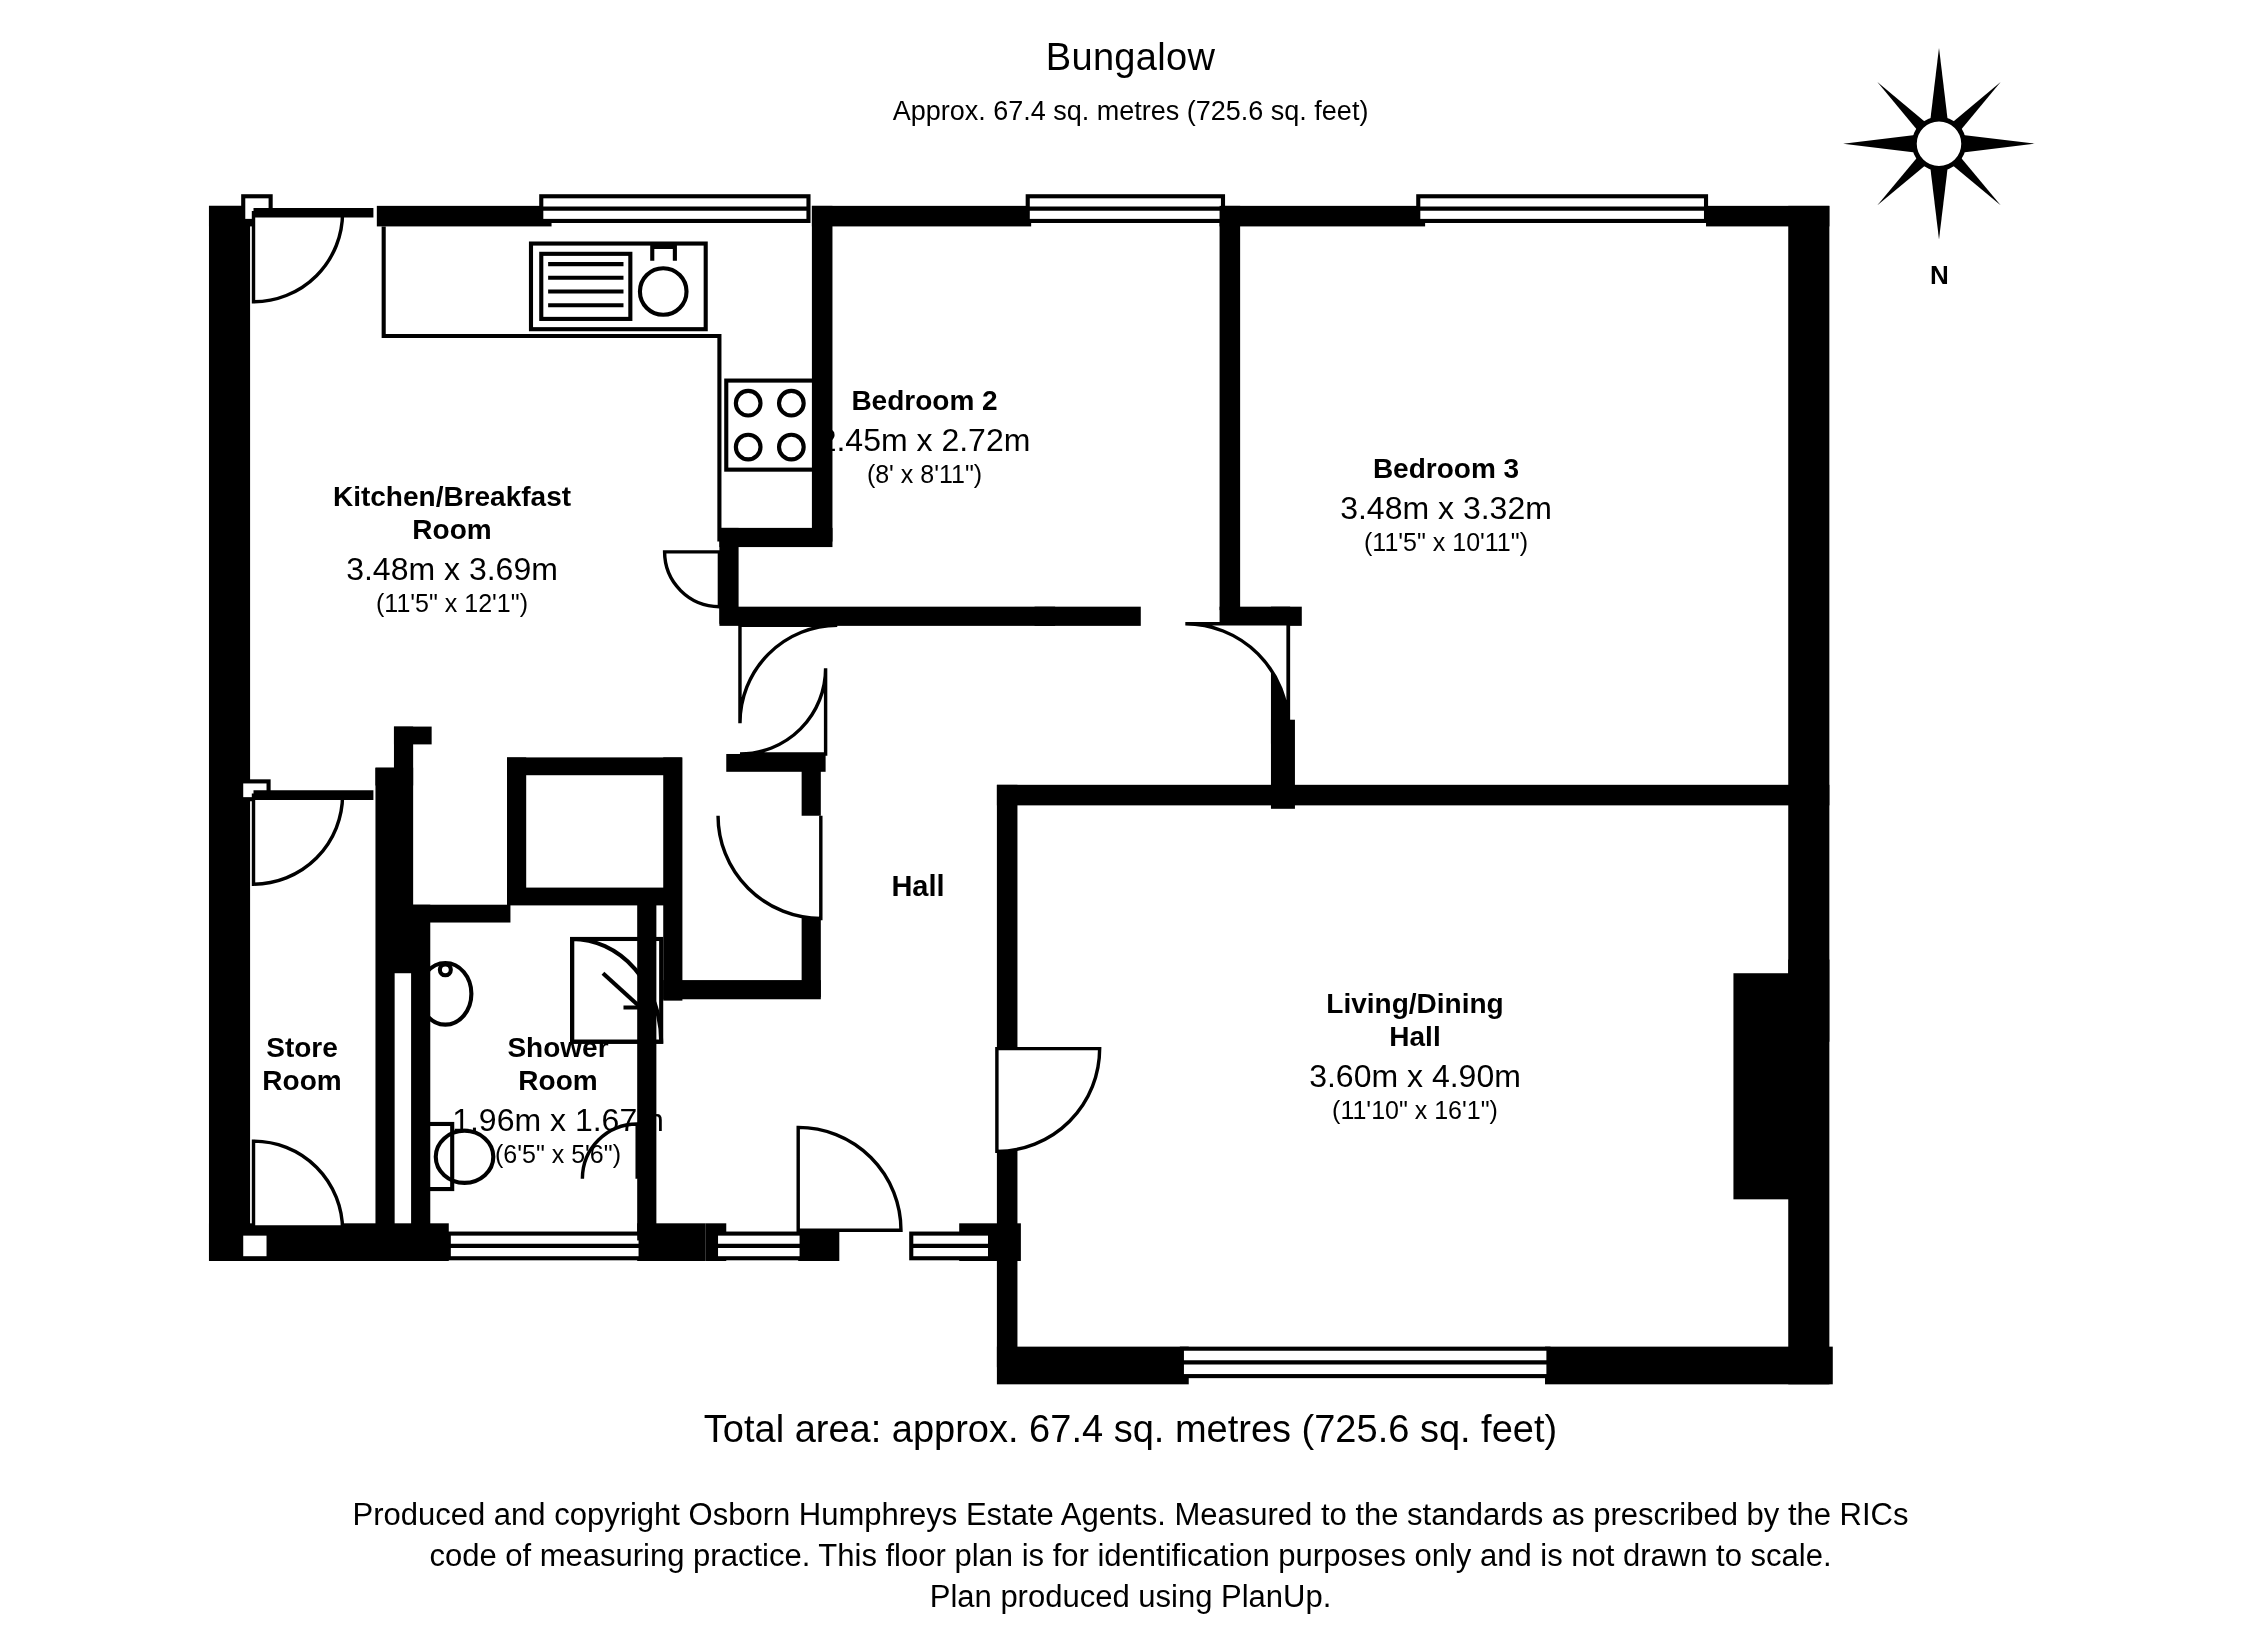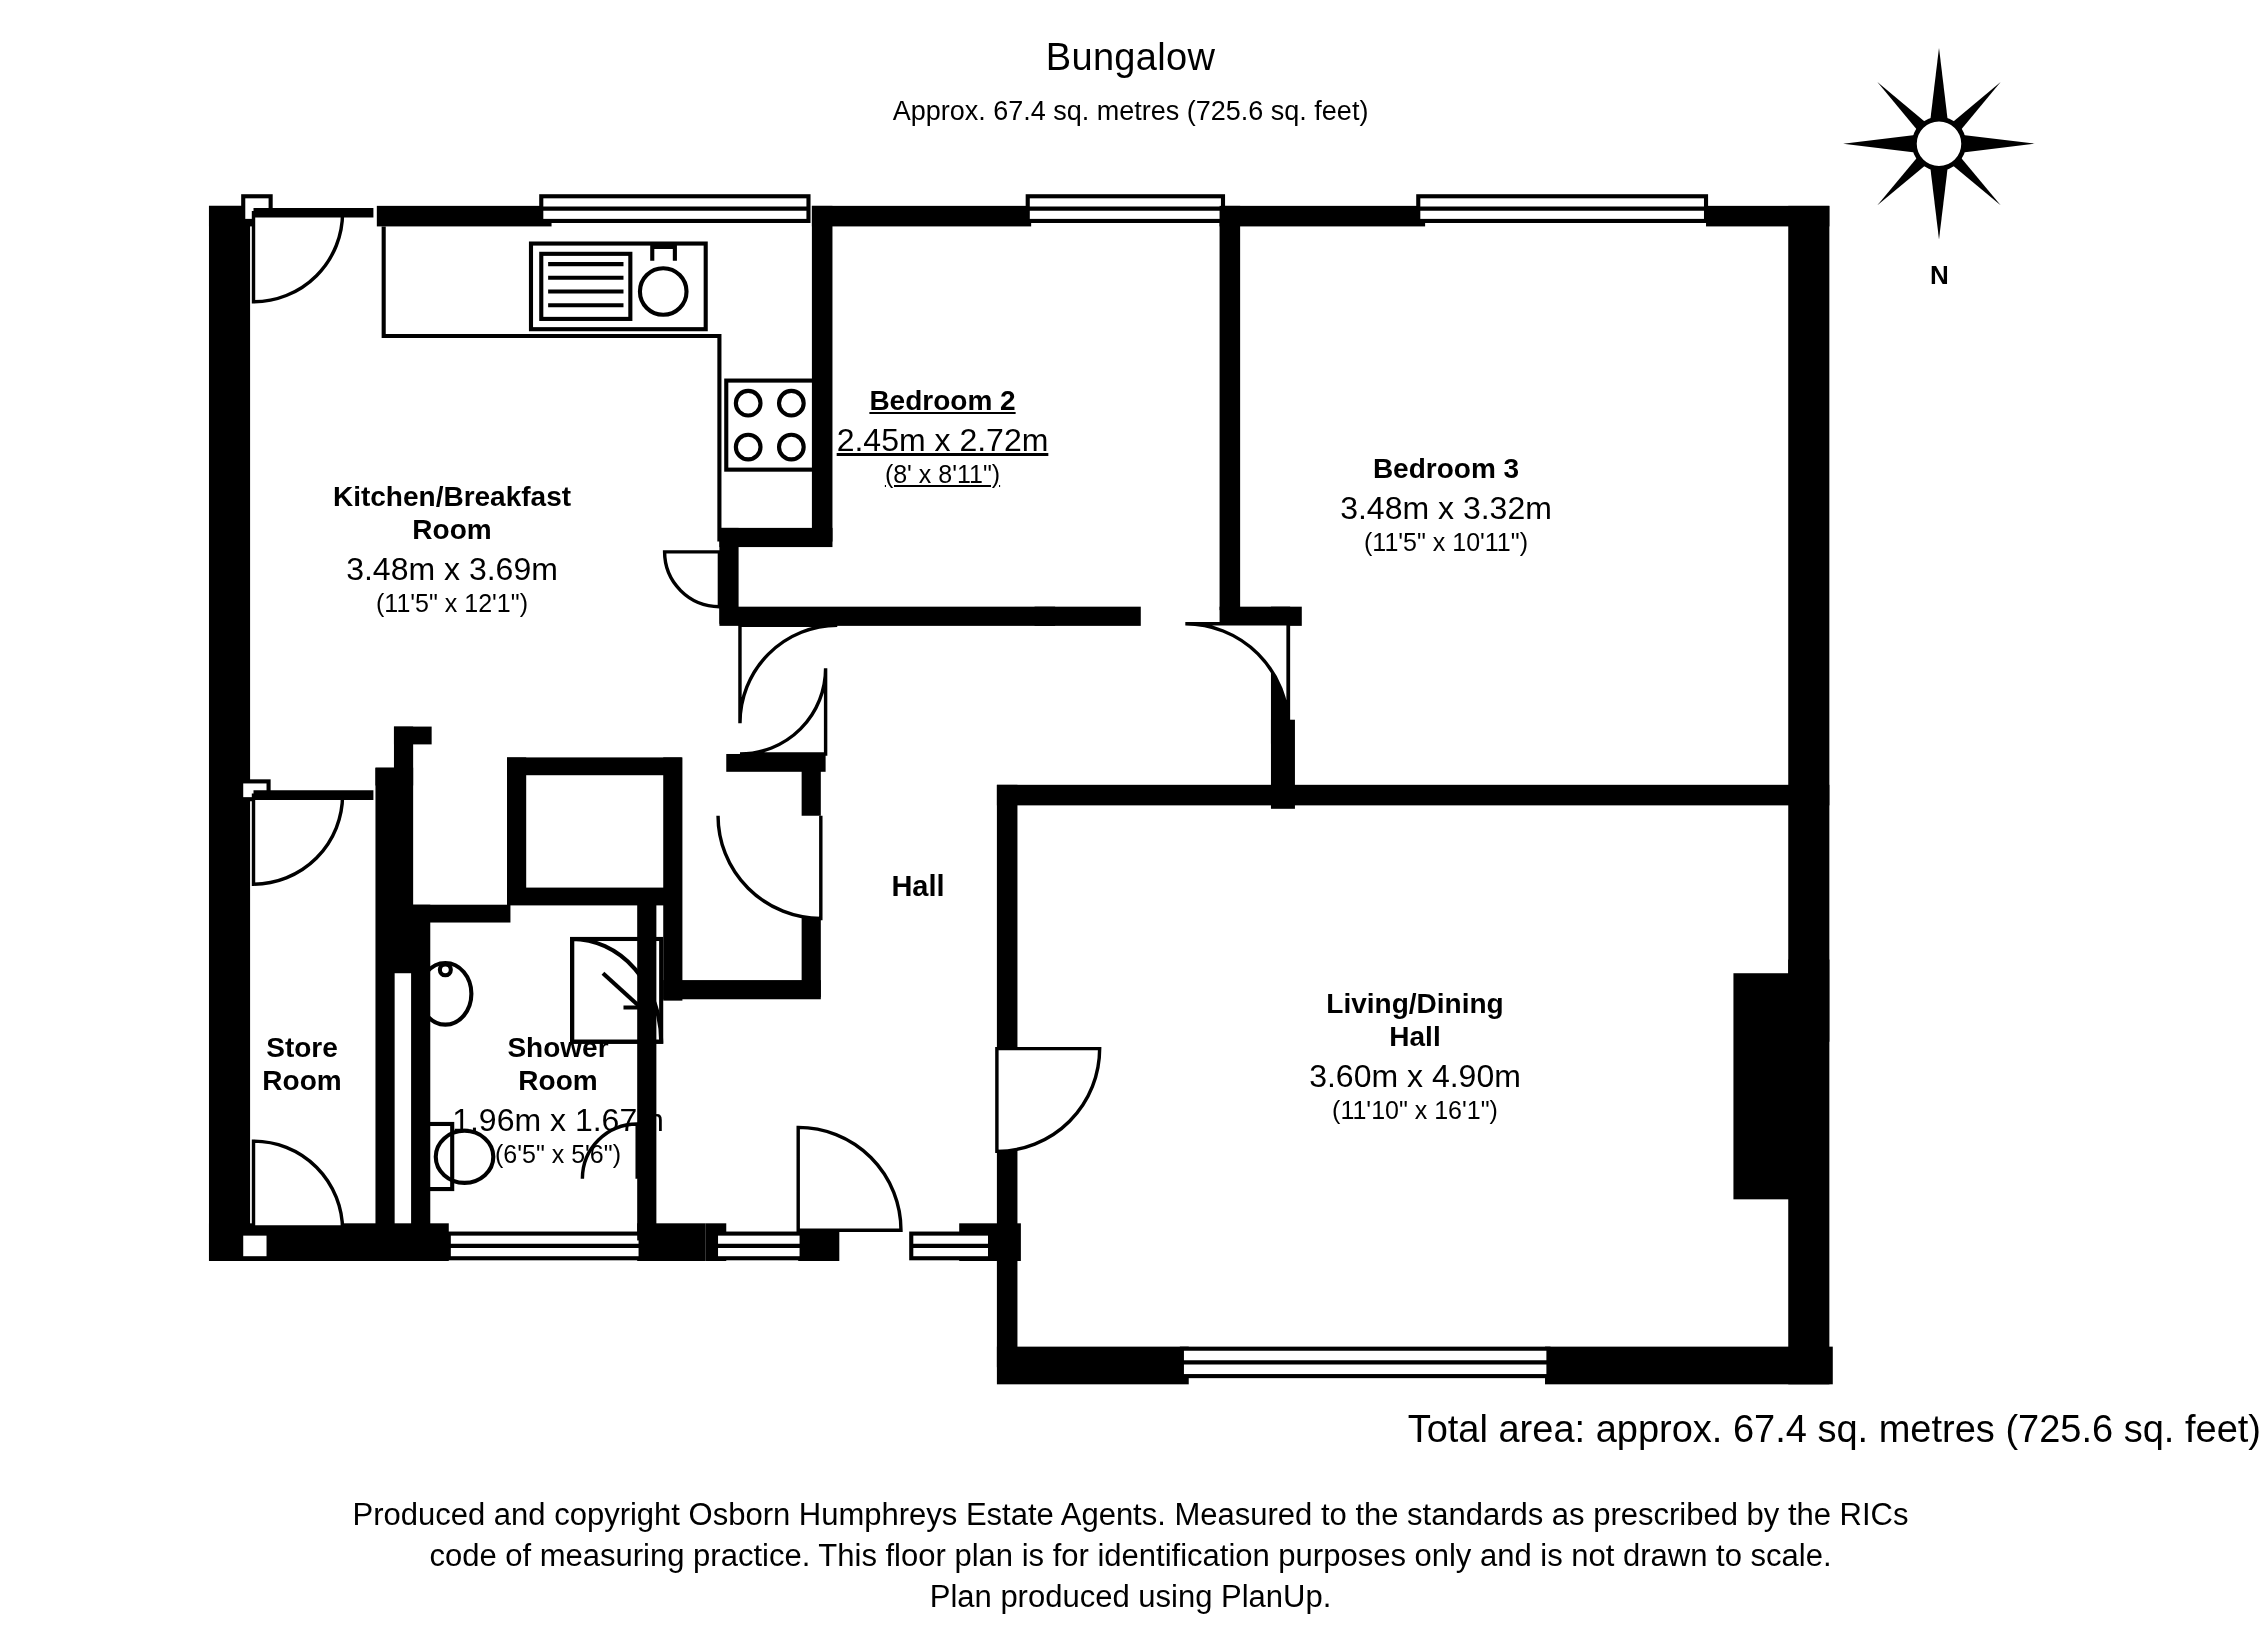--- a/index.html
+++ b/index.html
@@ -89,21 +89,21 @@
     font-weight: normal;
   }
   .hall-label .room-name { font-size: 29px; padding-left: 21px; }
 
   
   .total-area {
     position: absolute;
     left: 0;
     top: 1408px;
     width: 2261px;
-    text-align: right;
+    text-align: center;
     font-size: 38px;
   }
   .copyright {
     position: absolute;
     left: 0;
     top: 1494px;
     width: 2261px;
     text-align: center;
     font-size: 31px;
     line-height: 1.33;
@@ -287,21 +287,21 @@
     </g>
   </svg>
 
   <div class="room-label" style="left:226px; top:480px; width:452px;">
     <div class="room-name">Kitchen/Breakfast
 Room</div>
     <div class="room-dim">3.48m x 3.69m</div>
     <div class="room-dim2">(11'5" x 12'1")</div>
   </div>
 
-  <div class="room-label" style="left:723px; top:384px; width:439px;text-decoration:underline;">
+  <div class="room-label" style="left:705px; top:384px; width:439px;">
     <div class="room-name">Bedroom 2</div>
     <div class="room-dim">2.45m x 2.72m</div>
     <div class="room-dim2">(8' x 8'11")</div>
   </div>
 
   <div class="room-label" style="left:1206px; top:452px; width:480px;">
     <div class="room-name">Bedroom 3</div>
     <div class="room-dim">3.48m x 3.32m</div>
     <div class="room-dim2">(11'5" x 10'11")</div>
   </div>

